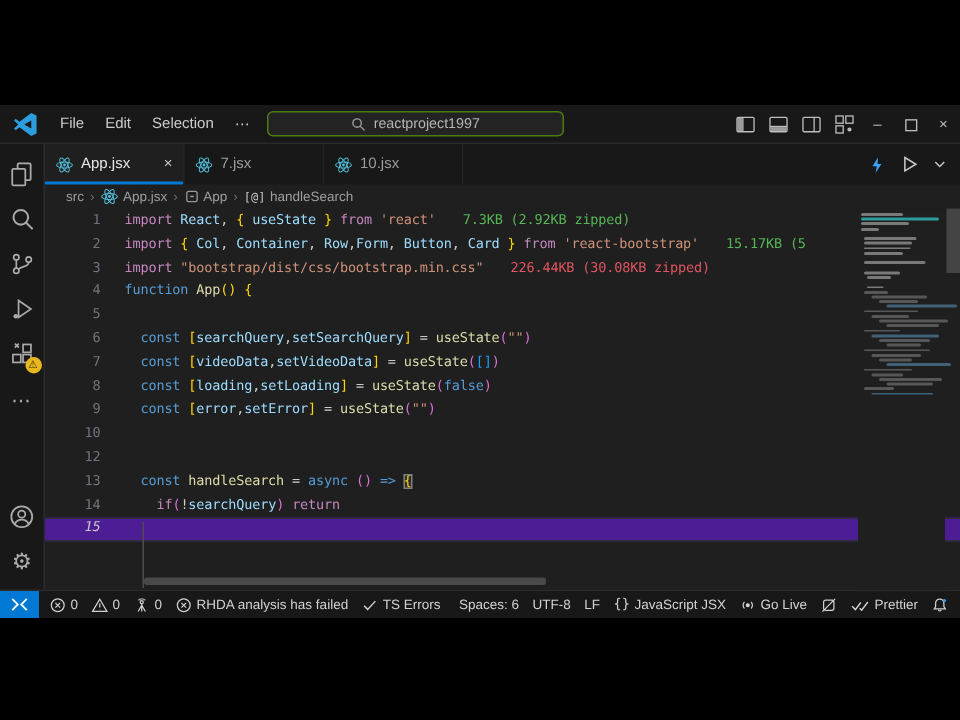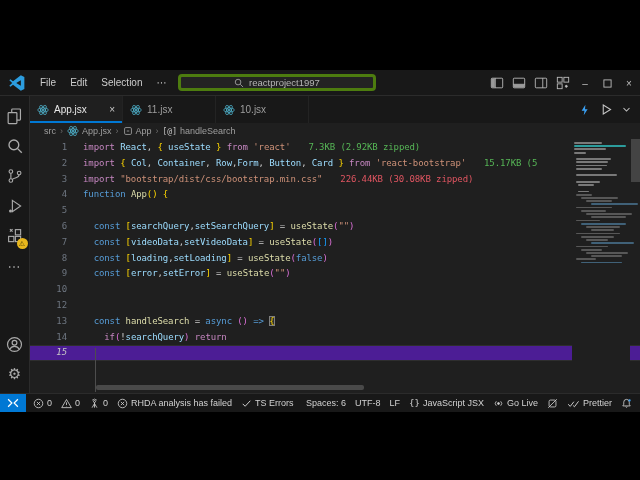--- a/index.html
+++ b/index.html
@@ -10,21 +10,21 @@
               background:#1f1f1f; display:flex; flex-direction:column; }
 
   
   .title-bar { height:26px; flex:none; background:#181818; border-bottom:1px solid #2b2b2b;
                display:flex; align-items:center; position:relative; color:#cccccc; }
   .logo { width:16px; height:16px; margin:0 8px 0 9px; display:flex; }
   .menus { display:flex; }
   .menu-item { padding:0 7px; font-size:10px; color:#cccccc; cursor:default; }
   .nav-arrows { display:flex; gap:12px; margin-left:14px; font-size:11px; color:#cfcfcf; }
   .search-box { position:absolute; left:178px; top:4px; width:198px; height:17px;
-                background:#232323; border:3px solid #4d7c0f; border-radius:4px;
+                background:#232323; border:1px solid #4d7c0f; border-radius:4px;
                 display:flex; align-items:center; justify-content:center; gap:5px;
                 font-size:9.5px; color:#b5b5b5; }
   .win-controls { position:absolute; right:0; top:0; height:26px; display:flex; align-items:center; }
   .wc { width:22px; height:26px; display:flex; align-items:center; justify-content:center; color:#bdbdbd; font-size:10px; }
 
   
   .workbench { flex:1; display:flex; min-height:0; }
   .activity-bar { width:30px; flex:none; background:#181818; border-right:1px solid #2b2b2b;
                   display:flex; flex-direction:column; align-items:center; padding:5px 0 4px; }
   .ab-item { width:28px; height:30px; display:flex; align-items:center; justify-content:center; position:relative; }
@@ -265,21 +265,21 @@
                 <span class="ic">
                   <svg width="12" height="12" viewBox="0 0 16 16">
                     <g stroke="#53c1de" stroke-width="0.9" fill="none">
                       <ellipse cx="8" cy="8" rx="7" ry="2.7"></ellipse>
                       <ellipse cx="8" cy="8" rx="7" ry="2.7" transform="rotate(60 8 8)"></ellipse>
                       <ellipse cx="8" cy="8" rx="7" ry="2.7" transform="rotate(120 8 8)"></ellipse>
                       <circle cx="8" cy="8" r="1.3" fill="#53c1de" stroke="none"></circle>
                     </g>
                   </svg>
                 </span>
-                <span>11.jsx</span>
+                <span>7.jsx</span>
               </div>
               <div class="tab">
                 <span class="ic">
                   <svg width="12" height="12" viewBox="0 0 16 16">
                     <g stroke="#53c1de" stroke-width="0.9" fill="none">
                       <ellipse cx="8" cy="8" rx="7" ry="2.7"></ellipse>
                       <ellipse cx="8" cy="8" rx="7" ry="2.7" transform="rotate(60 8 8)"></ellipse>
                       <ellipse cx="8" cy="8" rx="7" ry="2.7" transform="rotate(120 8 8)"></ellipse>
                       <circle cx="8" cy="8" r="1.3" fill="#53c1de" stroke="none"></circle>
                     </g>

